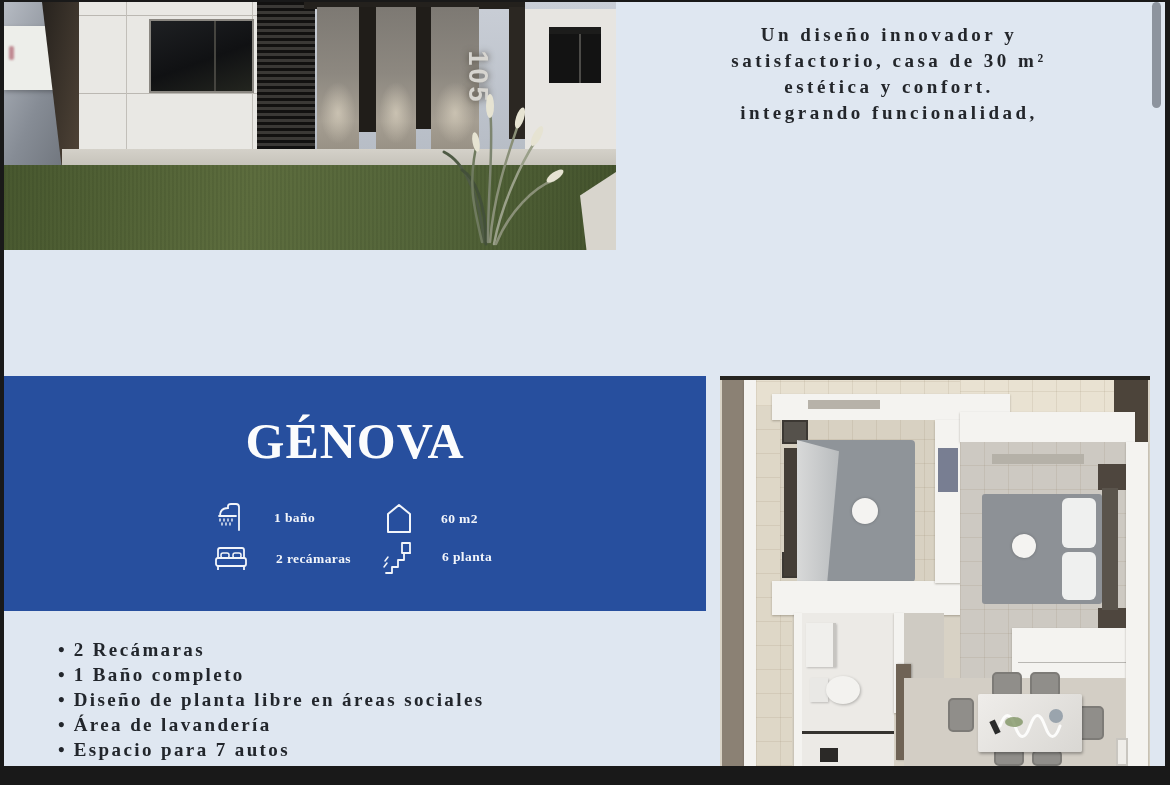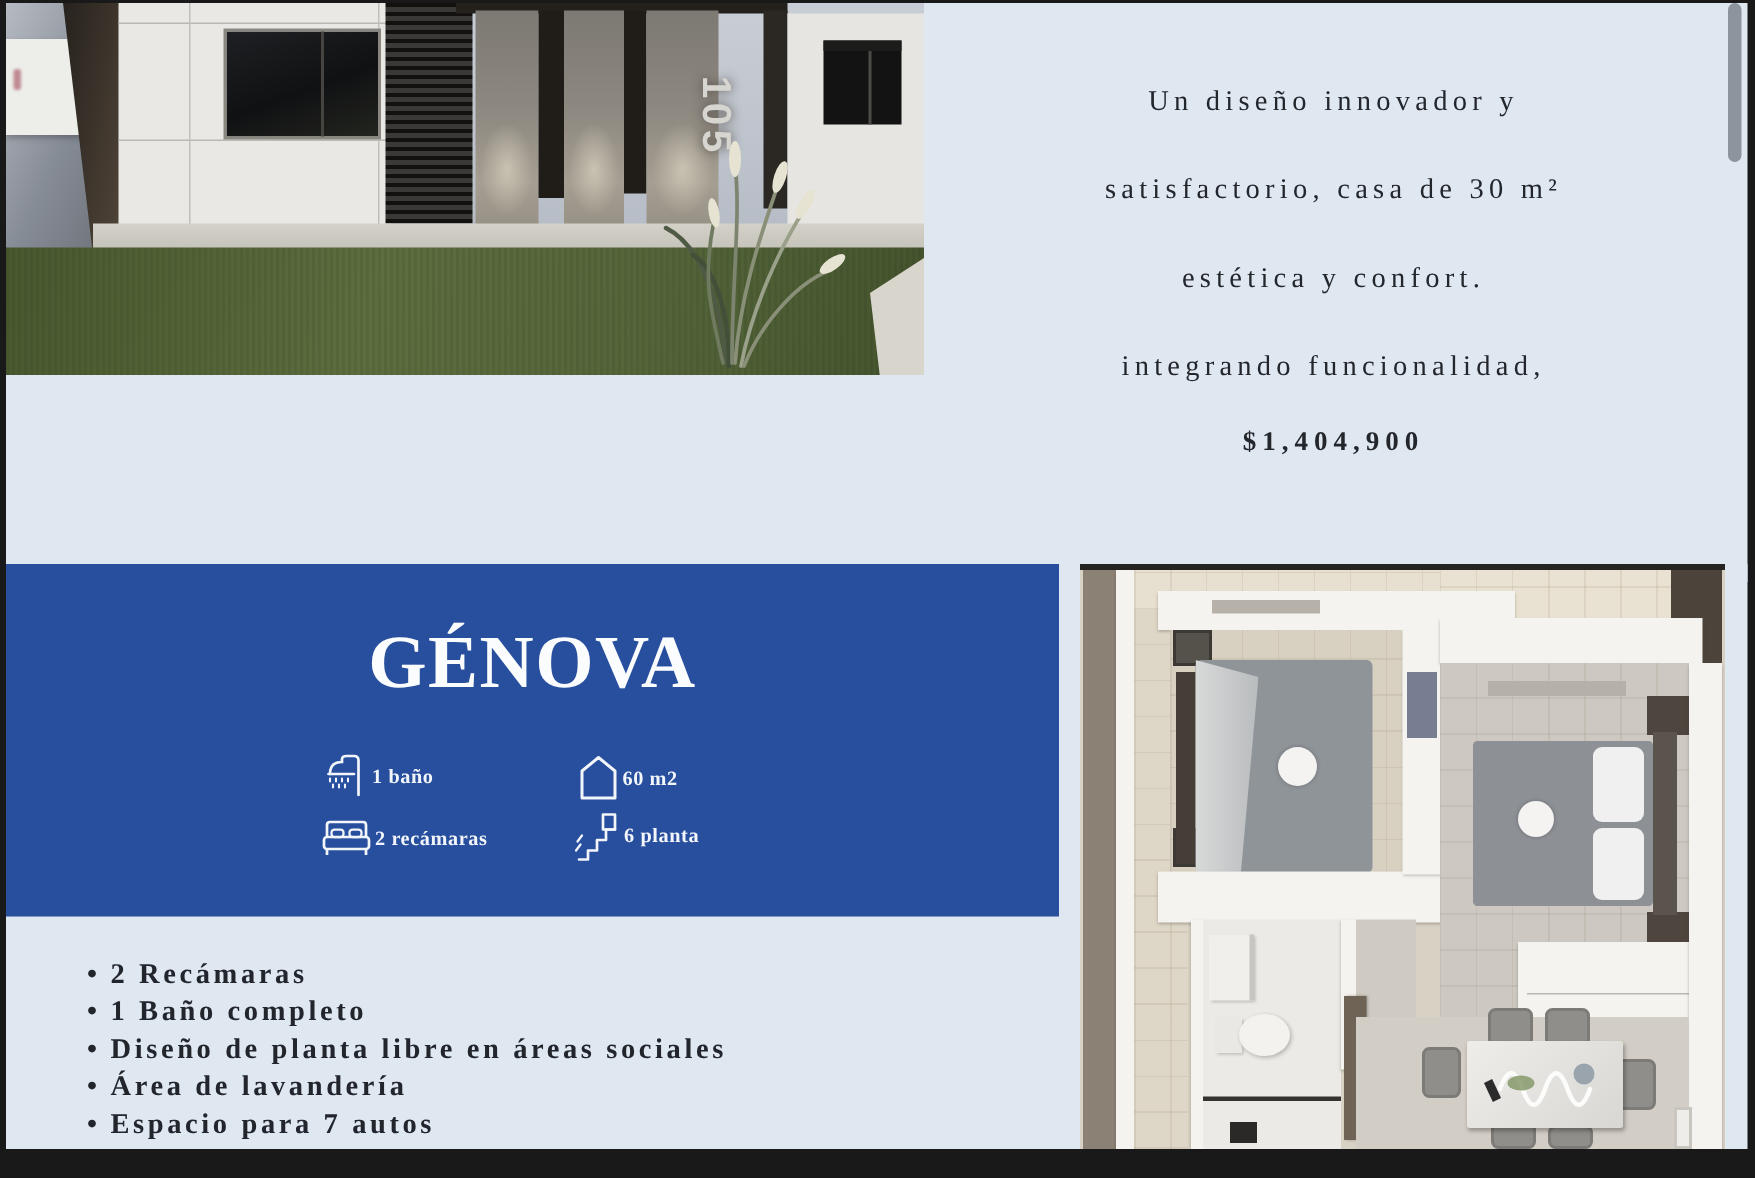--- a/index.html
+++ b/index.html
@@ -9,22 +9,22 @@
   .page { position:absolute; left:4px; width:1161px; background:#dfe7f1; }
   #page1 { top:2px; height:386px; }
   #page2 { top:376px; height:390px; }
 
   
   #scroll-thumb { position:absolute; left:1152px; top:2px; width:9px; height:106px;
     background:#8d949e; border-radius:5px; z-index:40; }
 
   
   .text-col { position:absolute; left:648px; top:20px; width:474px; text-align:center; }
-  .headline-line { font-weight:normal; font-size:19px; line-height:26px;
-    letter-spacing:3.5px; color:#23262b;margin-top:33px; }
+  .headline-line { font-weight:bold; font-size:19px; line-height:26px;
+    letter-spacing:3.5px; color:#23262b; }
   .price { margin-top:26px; font-weight:bold; font-size:18px; letter-spacing:4px; color:#23262b; }
 
   
   #photo { position:absolute; left:0; top:0; width:612px; height:248px; overflow:hidden;
     background:linear-gradient(180deg,#c9ced6 0%,#b7bdc6 60%,#a7adb6 100%); }
   .street { position:absolute; left:0; top:0; width:105px; height:165px;
     background:linear-gradient(115deg,#b6bbc3 0%,#868c95 45%,#5f646b 100%); }
   .neighbor-wall { position:absolute; left:0; top:24px; width:52px; height:64px;
     background:#edeeea; box-shadow:0 2px 4px rgba(0,0,0,.25); }
   .pedestrian { position:absolute; left:5px; top:44px; width:5px; height:14px;
@@ -64,21 +64,21 @@
       repeating-linear-gradient(90deg, rgba(10,20,0,.07) 0 2px, rgba(255,255,255,0) 2px 4px),
       linear-gradient(100deg,#48582f 0%,#5d6d3e 40%,#54653a 70%,#44532d 100%); }
   .sidewalk-corner { position:absolute; left:576px; top:170px; width:36px; height:78px;
     background:#d8d5cd; clip-path:polygon(100% 0,100% 100%,18% 100%,0 30%); }
   .plant-svg { position:absolute; left:420px; top:90px; }
 
   
   #blue-panel { position:absolute; left:0; top:0; width:702px; height:235px; background:#274f9e; }
   #model-title { position:absolute; left:0; top:36px; width:702px; text-align:center;
     font-weight:bold; font-size:50px; letter-spacing:1px; color:#fbfcfd; }
-  .feature { position:absolute; display:flex; align-items:center; gap:2px; }
+  .feature { position:absolute; display:flex; align-items:center; gap:28px; }
   .feature svg { display:block; }
   .feature-label { color:#f2f5fa; font-weight:bold; font-size:13.5px; letter-spacing:.4px; }
 
   
   #bullet-list { position:absolute; left:54px; top:266px; list-style:none; }
   #bullet-list li { font-weight:bold; font-size:19px; line-height:16px; margin-bottom:9px;
     letter-spacing:2.4px; color:#22262c; }
   #bullet-list li .dot { margin-right:9px; letter-spacing:0; }
 
   
@@ -156,21 +156,20 @@
         <ellipse cx="131" cy="84" rx="4" ry="10" transform="rotate(55 131 84)"></ellipse>
       </g>
     </svg>
   </div>
 
   <div class="text-col">
     <div class="headline-line">Un diseño innovador y</div>
     <div class="headline-line">satisfactorio, casa de 30 m²</div>
     <div class="headline-line">estética y confort.</div>
     <div class="headline-line">integrando funcionalidad,</div>
-    <div class="price">$1,404,900</div>
   </div>
 </div>
 
 <div id="scroll-thumb"></div>
 
 <div class="page" id="page2">
 
   <div id="blue-panel">
     <div id="model-title">GÉNOVA</div>
 

